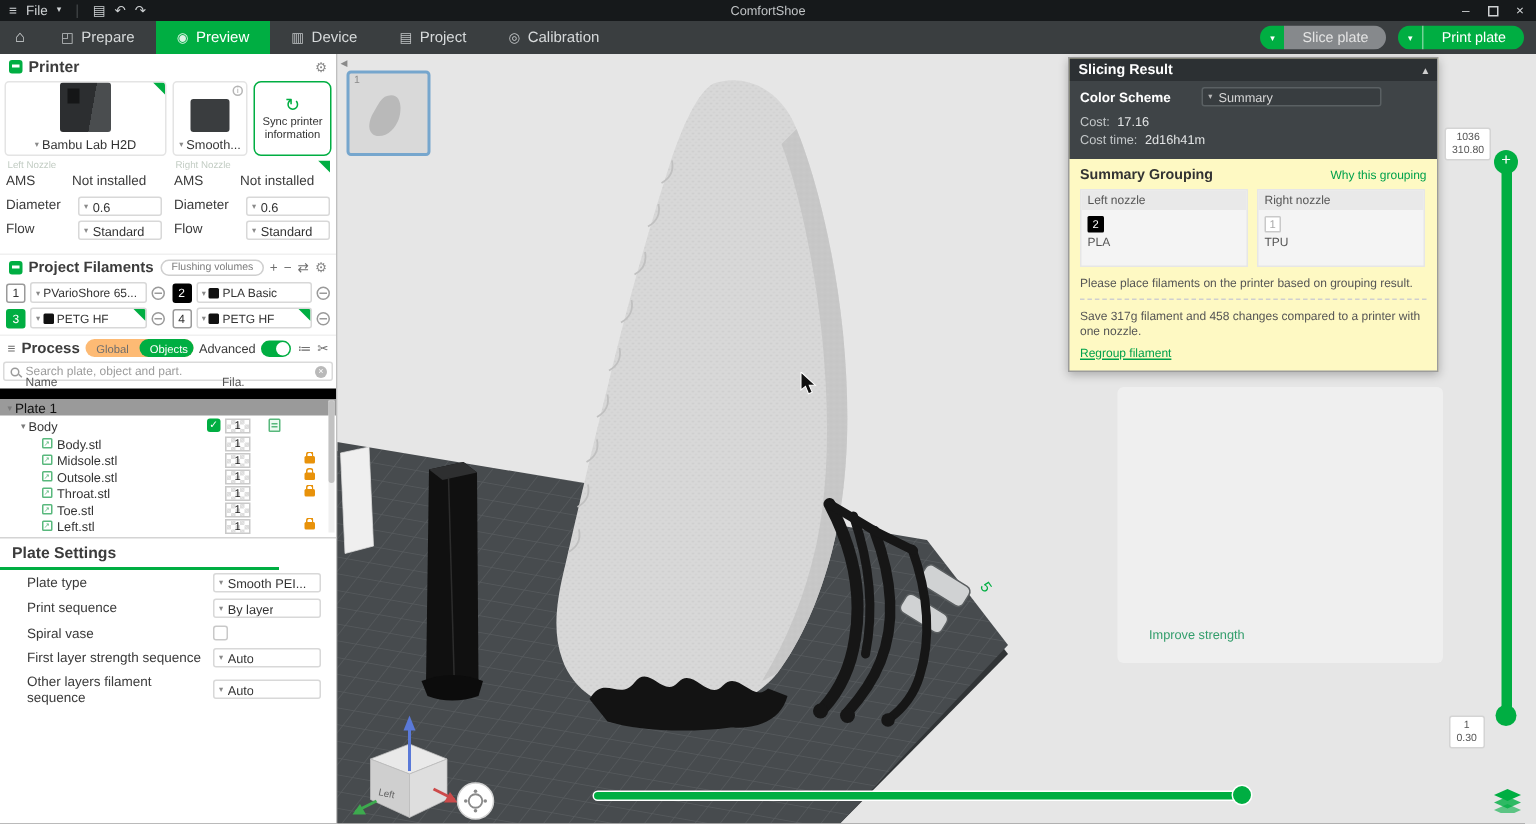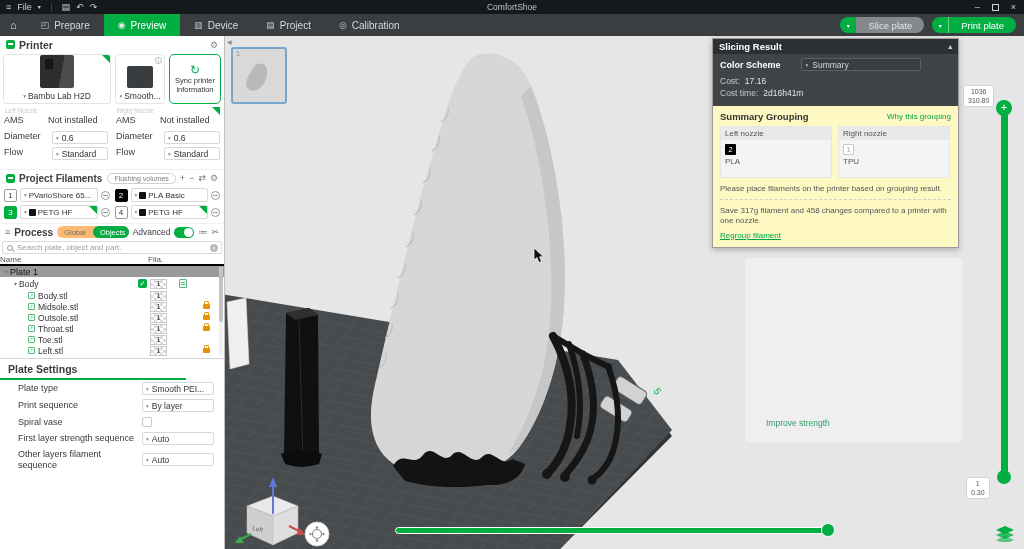--- a/index.html
+++ b/index.html
@@ -86,21 +86,21 @@
   .toggle{width:20px;height:11px;border-radius:6px;background:#00ae42;position:relative;flex:none}
   .toggle::after{content:"";position:absolute;right:1px;top:1px;width:9px;height:9px;border-radius:50%;background:#fff}
 
   .search{margin:1px 2px;height:13px;border:1px solid #dadada;border-radius:2px;display:flex;align-items:center;flex:none}
   .i-search{width:6px;height:6px;border:1px solid #9a9a9a;border-radius:50%;position:relative;margin:0 4px;flex:none}
   .i-search::after{content:"";position:absolute;width:3px;height:1px;background:#9a9a9a;transform:rotate(45deg);right:-3px;bottom:-1px}
   .search .ph{color:#9c9c9c;font-size:8px;flex:1;white-space:nowrap;overflow:hidden}
   .i-clear{width:8px;height:8px;border-radius:50%;background:#b9b9b9;color:#fff;font-size:6px;line-height:8px;text-align:center;margin-right:3px;flex:none}
 
   #tree{position:relative;flex:none}
-  .cols-head{display:flex;align-items:flex-start;height:11px;font-size:8px;color:#555;border-bottom:2px solid #000000;position:relative;padding-left:0}
+  .cols-head{display:flex;align-items:flex-end;height:11px;font-size:8px;color:#555;border-bottom:7px solid #000000;position:relative;padding-left:17px}
   .fila-head{position:absolute;left:148px}
   .trow{display:flex;align-items:center;height:11px;position:relative;font-size:8.5px;color:#333}
   .trow .tw{font-size:6px;color:#7a7a7a;margin-right:2px}
   .row-plate{height:11px;background:#9a9a9a;color:#101010;padding-left:5px;font-size:9px}
   .row-body{height:13px;padding-left:14px}
   .row-part{height:11px;padding-left:28px}
   .part-ic{width:7px;height:7px;border:1px solid #58b87c;border-radius:1px;margin-right:3px;position:relative;flex:none}
   .part-ic::after{content:"↗";position:absolute;left:0px;top:-1px;font-size:5px;color:#58b87c}
   .chk{width:9px;height:9px;background:#00ae42;border-radius:2px;color:#fff;font-size:7px;line-height:9px;text-align:center;position:absolute;left:138px}
   .fchip{position:absolute;left:150px;width:17px;height:10px;border:1px solid #c9c9c9;display:flex;align-items:center;justify-content:center;font-size:7.5px;color:#222;

